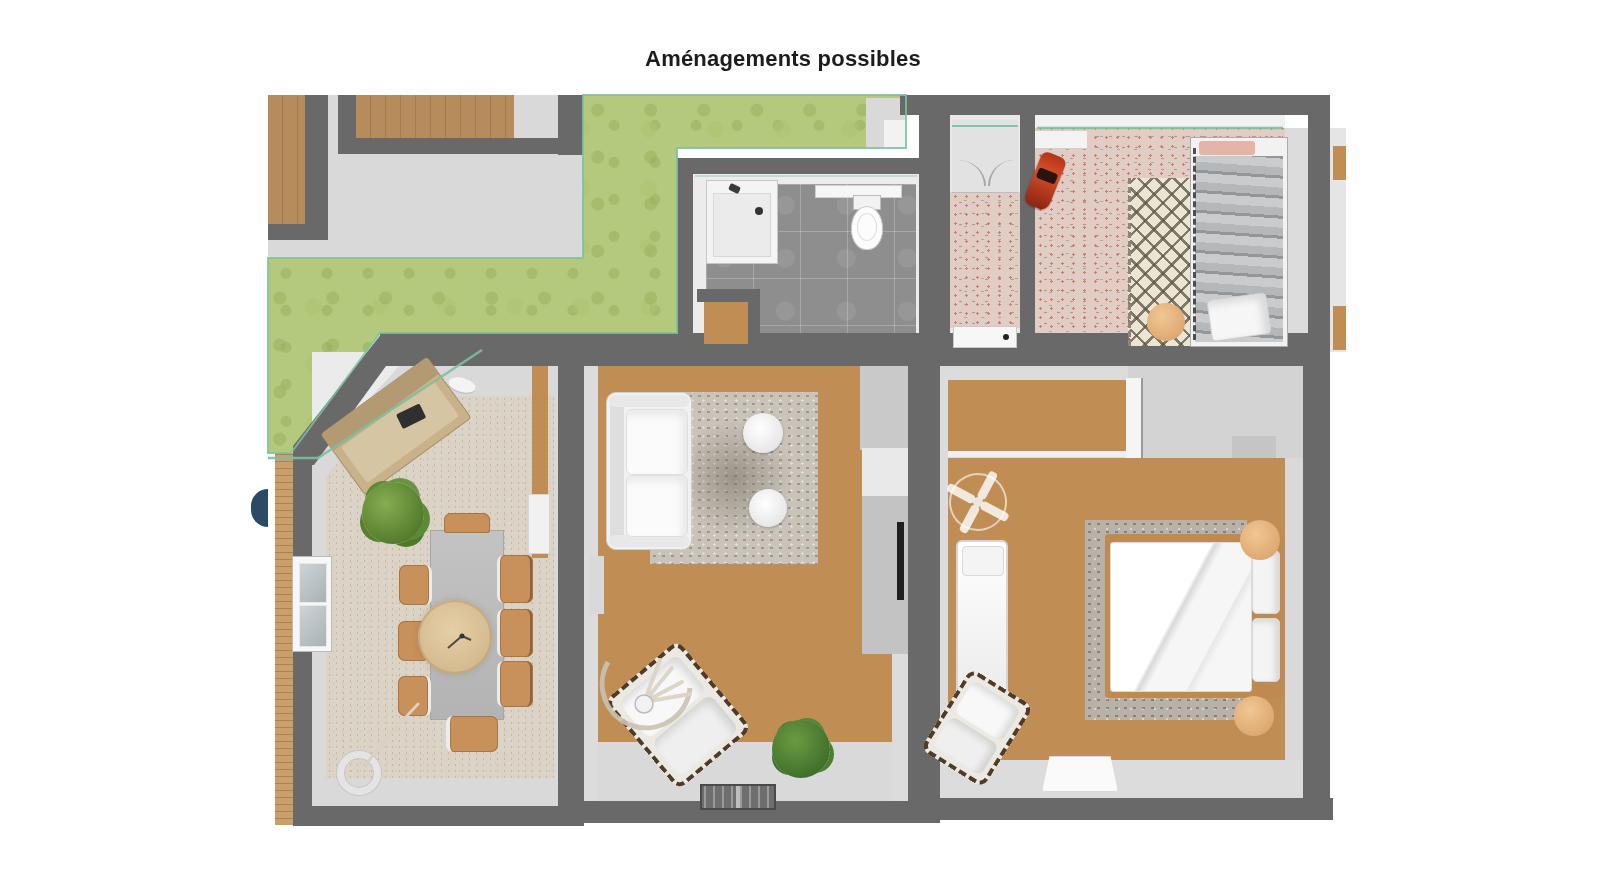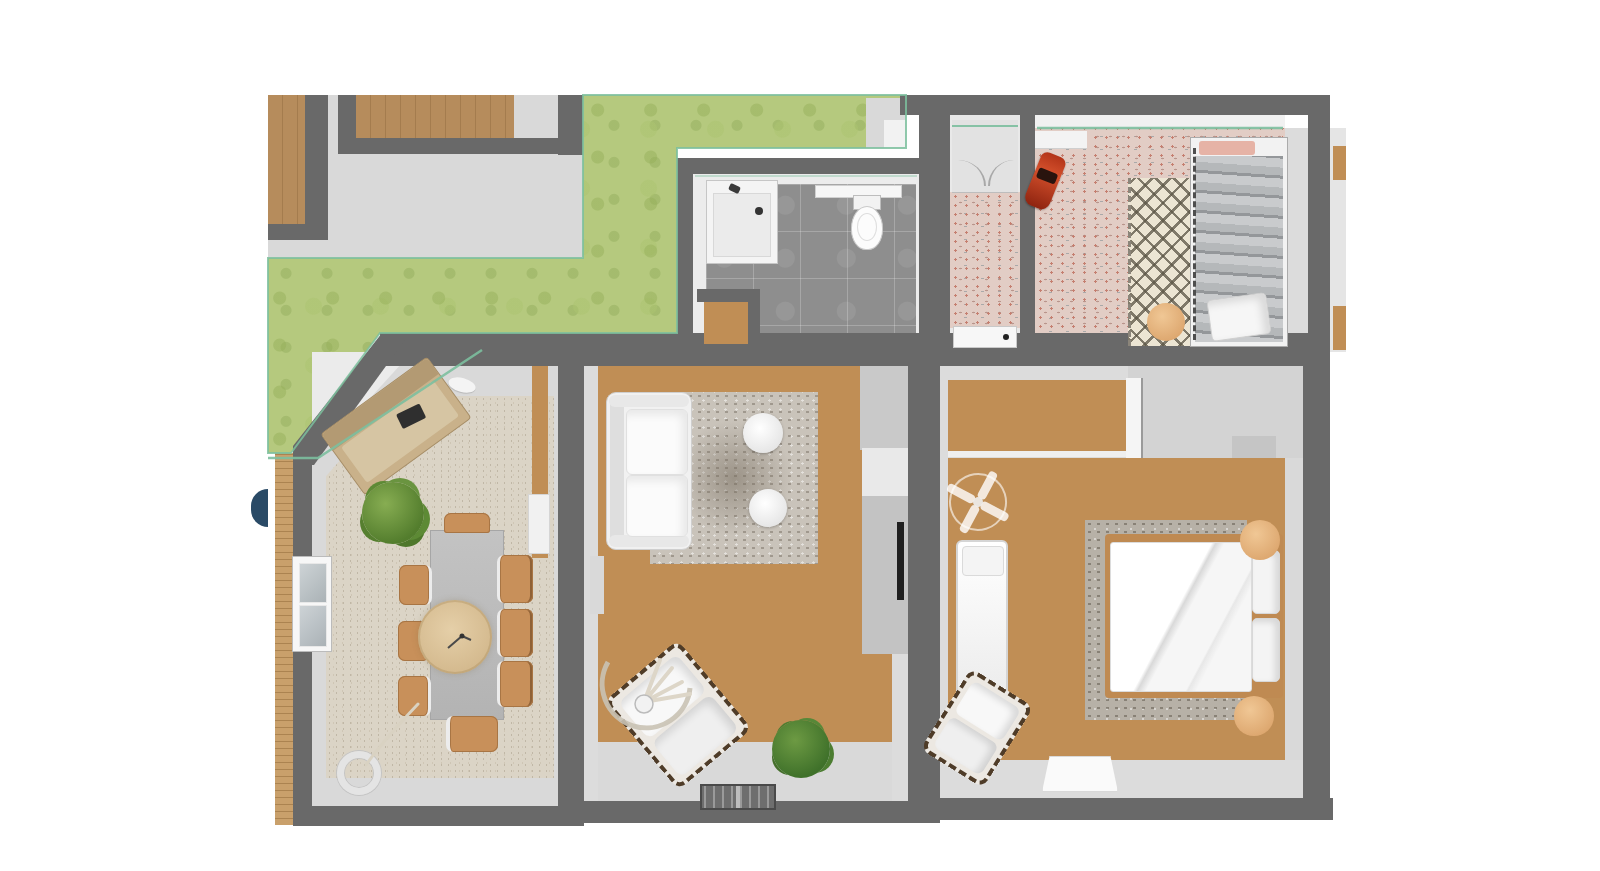--- a/index.html
+++ b/index.html
@@ -55,20 +55,21 @@
     border-left:3px dashed #8b857a;border-right:3px dashed #8b857a;}
   .plant{border-radius:50%;}
   .pouf{border-radius:50%;background:radial-gradient(circle at 40% 35%, #f0c795, #d79d63);}
   svg{display:block;}
 </style>
 </head>
 <body>
 
 <div id="page">
 
+  <div id="title">Aménagements possibles</div>
 
   <div class="abs floor-light" style="left:268px;top:95px;width:315px;height:163px;"></div>
   <div class="abs wood-v" style="left:268px;top:95px;width:37px;height:130px;"></div>
   <div class="abs wall" style="left:305px;top:95px;width:23px;height:138px;"></div>
   <div class="abs wall" style="left:268px;top:224px;width:60px;height:16px;"></div>
   <div class="abs wood-v" style="left:356px;top:95px;width:158px;height:44px;"></div>
   <div class="abs wall" style="left:338px;top:95px;width:18px;height:58px;"></div>
   <div class="abs wall" style="left:338px;top:138px;width:246px;height:16px;"></div>
   <div class="abs wall" style="left:558px;top:95px;width:26px;height:60px;"></div>
 

